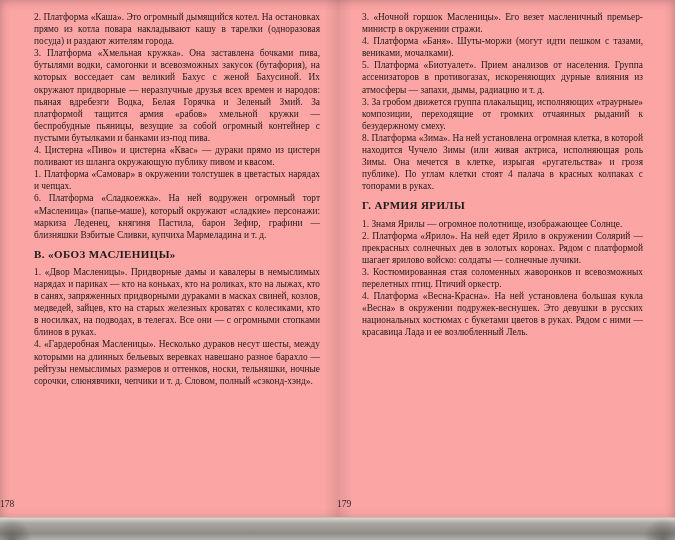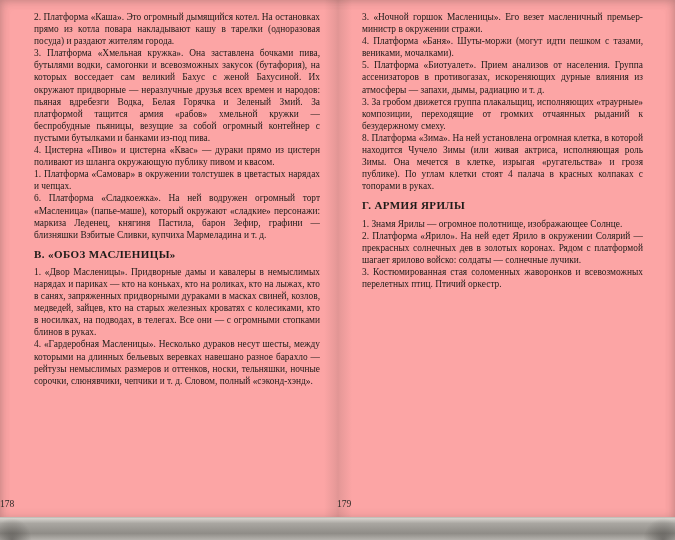--- a/index.html
+++ b/index.html
@@ -126,20 +126,21 @@
       <div class="text-block">
           <div class="item">3. «Ночной горшок Масленицы». Его везет масленичный премьер-министр в окружении стражи.</div>
           <div class="item">4. Платформа «Баня». Шуты-моржи (могут идти пешком с тазами, вениками, мочалками).</div>
           <div class="item">5. Платформа «Биотуалет». Прием анализов от населения. Группа ассенизаторов в противогазах, искореняющих дурные влияния из атмосферы — запахи, дымы, радиацию и т. д.</div>
           <div class="item">3. За гробом движется группа плакальщиц, исполняющих «траурные» композиции, переходящие от громких отчаянных рыданий к безудержному смеху.</div>
           <div class="item">8. Платформа «Зима». На ней установлена огромная клетка, в которой находится Чучело Зимы (или живая актриса, исполняющая роль Зимы. Она мечется в клетке, изрыгая «ругательства» и грозя публике). По углам клетки стоят 4 палача в красных колпаках с топорами в руках.</div>
           <div class="heading">Г. АРМИЯ ЯРИЛЫ</div>
           <div class="item">1. Знамя Ярилы — огромное полотнище, изображающее Солнце.</div>
           <div class="item">2. Платформа «Ярило». На ней едет Ярило в окружении Солярий — прекрасных солнечных дев в золотых коронах. Рядом с платформой шагает ярилово войско: солдаты — солнечные лучики.</div>
           <div class="item">3. Костюмированная стая соломенных жаворонков и всевозможных перелетных птиц. Птичий оркестр.</div>
+          <div class="item">4. Платформа «Весна-Красна». На ней установлена большая кукла «Весна» в окружении подружек-веснушек. Это девушки в русских национальных костюмах с букетами цветов в руках. Рядом с ними — красавица Лада и ее возлюбленный Лель.</div>
         </div>
       <div class="page-number">179</div>
     </div>
 
   </div>
 
   <div class="gutter-shadow"></div>
   <div class="edge-vignette"></div>
   <div class="bottom-edge"></div>
 </div>

